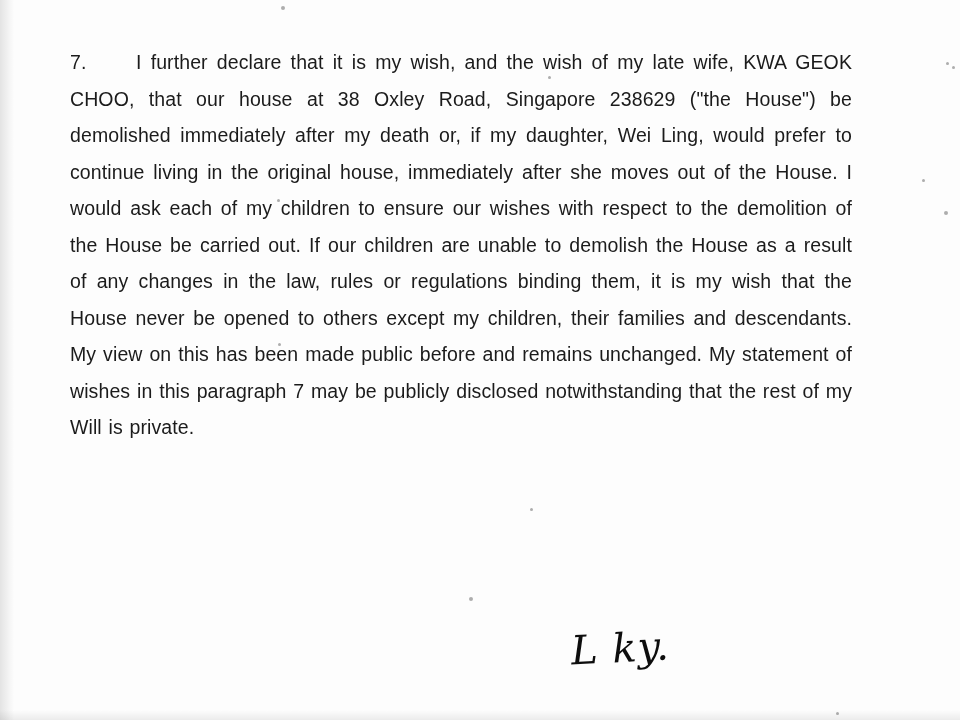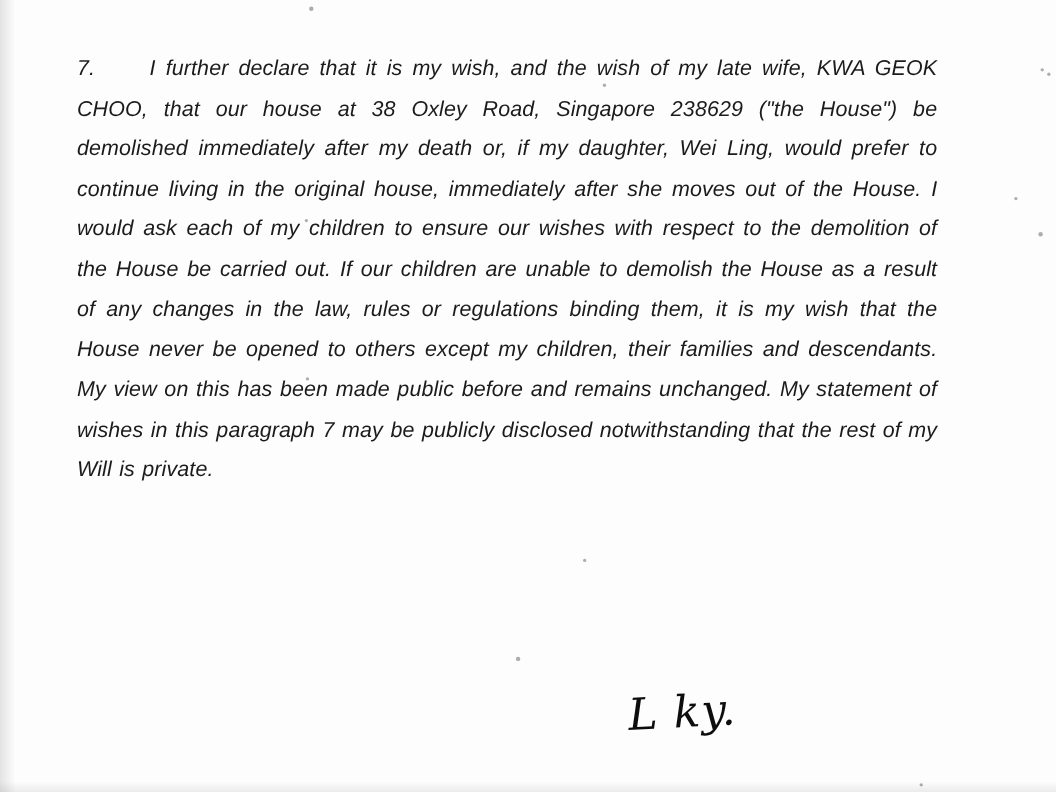--- a/index.html
+++ b/index.html
@@ -20,21 +20,20 @@
     position: absolute;
     background: #6b6b6b;
     border-radius: 50%;
     opacity: 0.55;
   }
   .doc-body {
     position: absolute;
     left: 70px;
     top: 44px;
     width: 782px;
-    font-style: italic;
   }
   .para {
     font-size: 19.5px;
     line-height: 36.5px;
     color: #1b1b1b;
     text-align: justify;
     text-justify: inter-word;
     letter-spacing: 0.1px;
     word-spacing: 1.2px;
     margin: 0;

